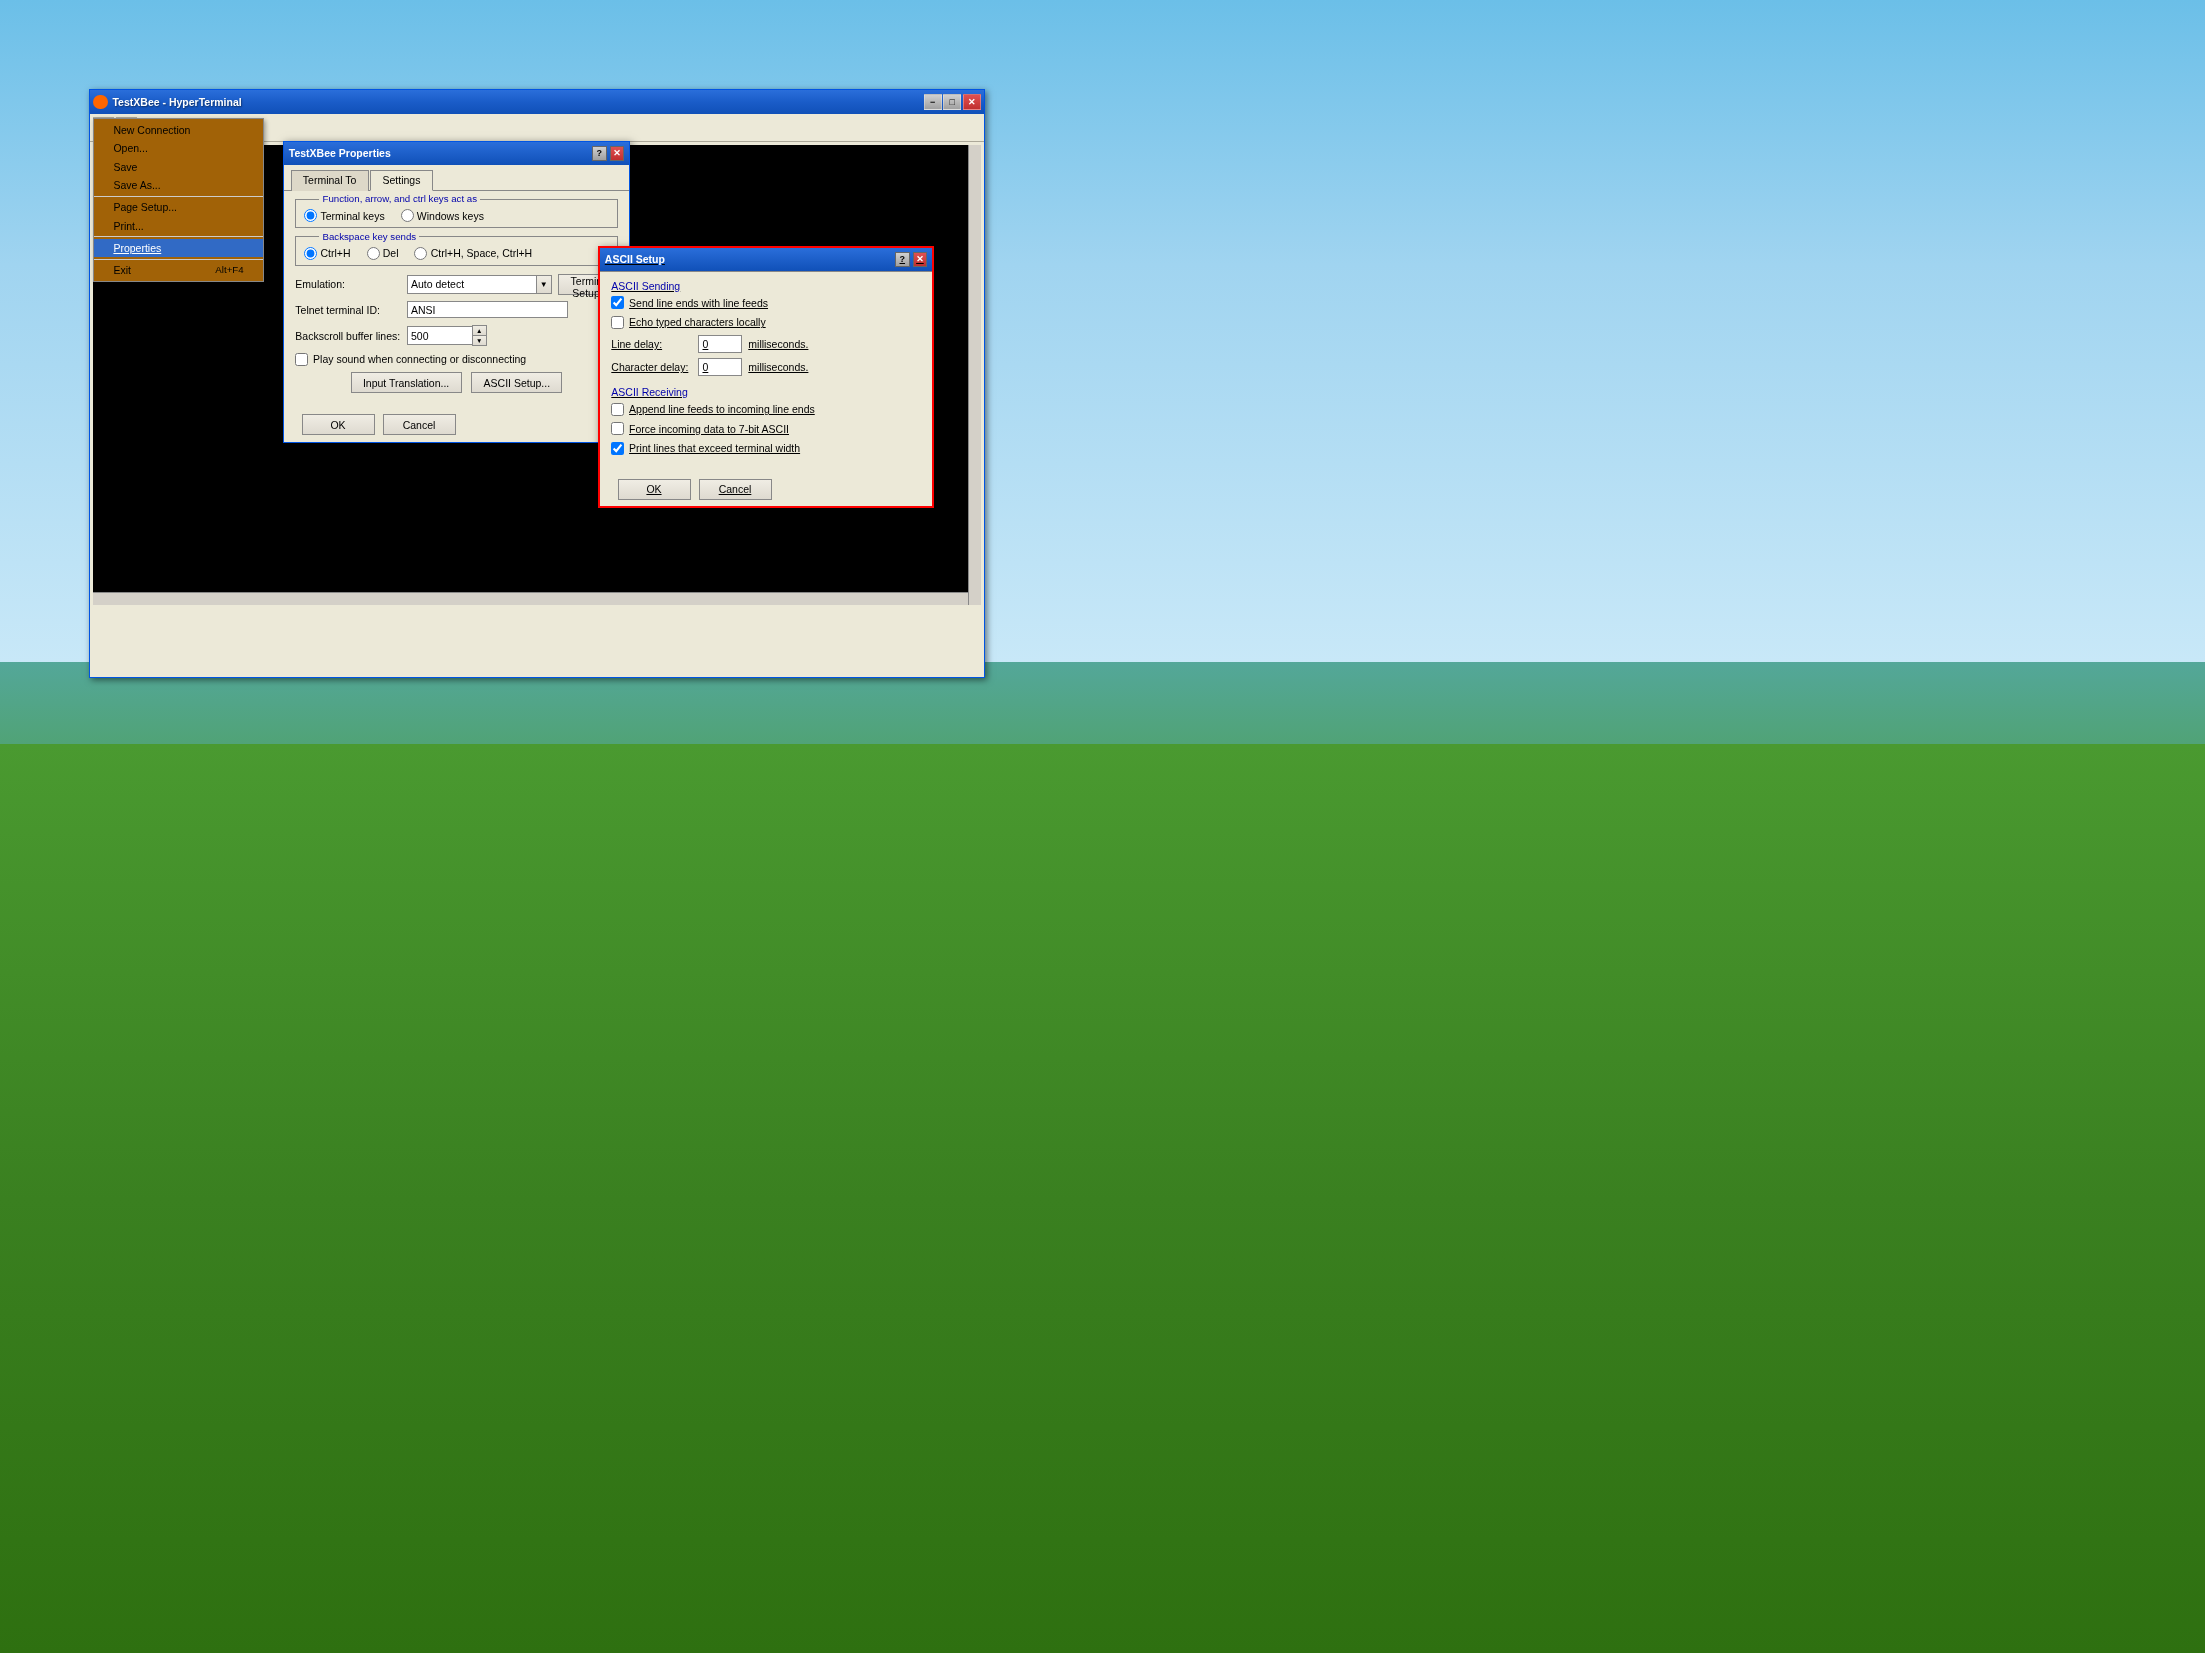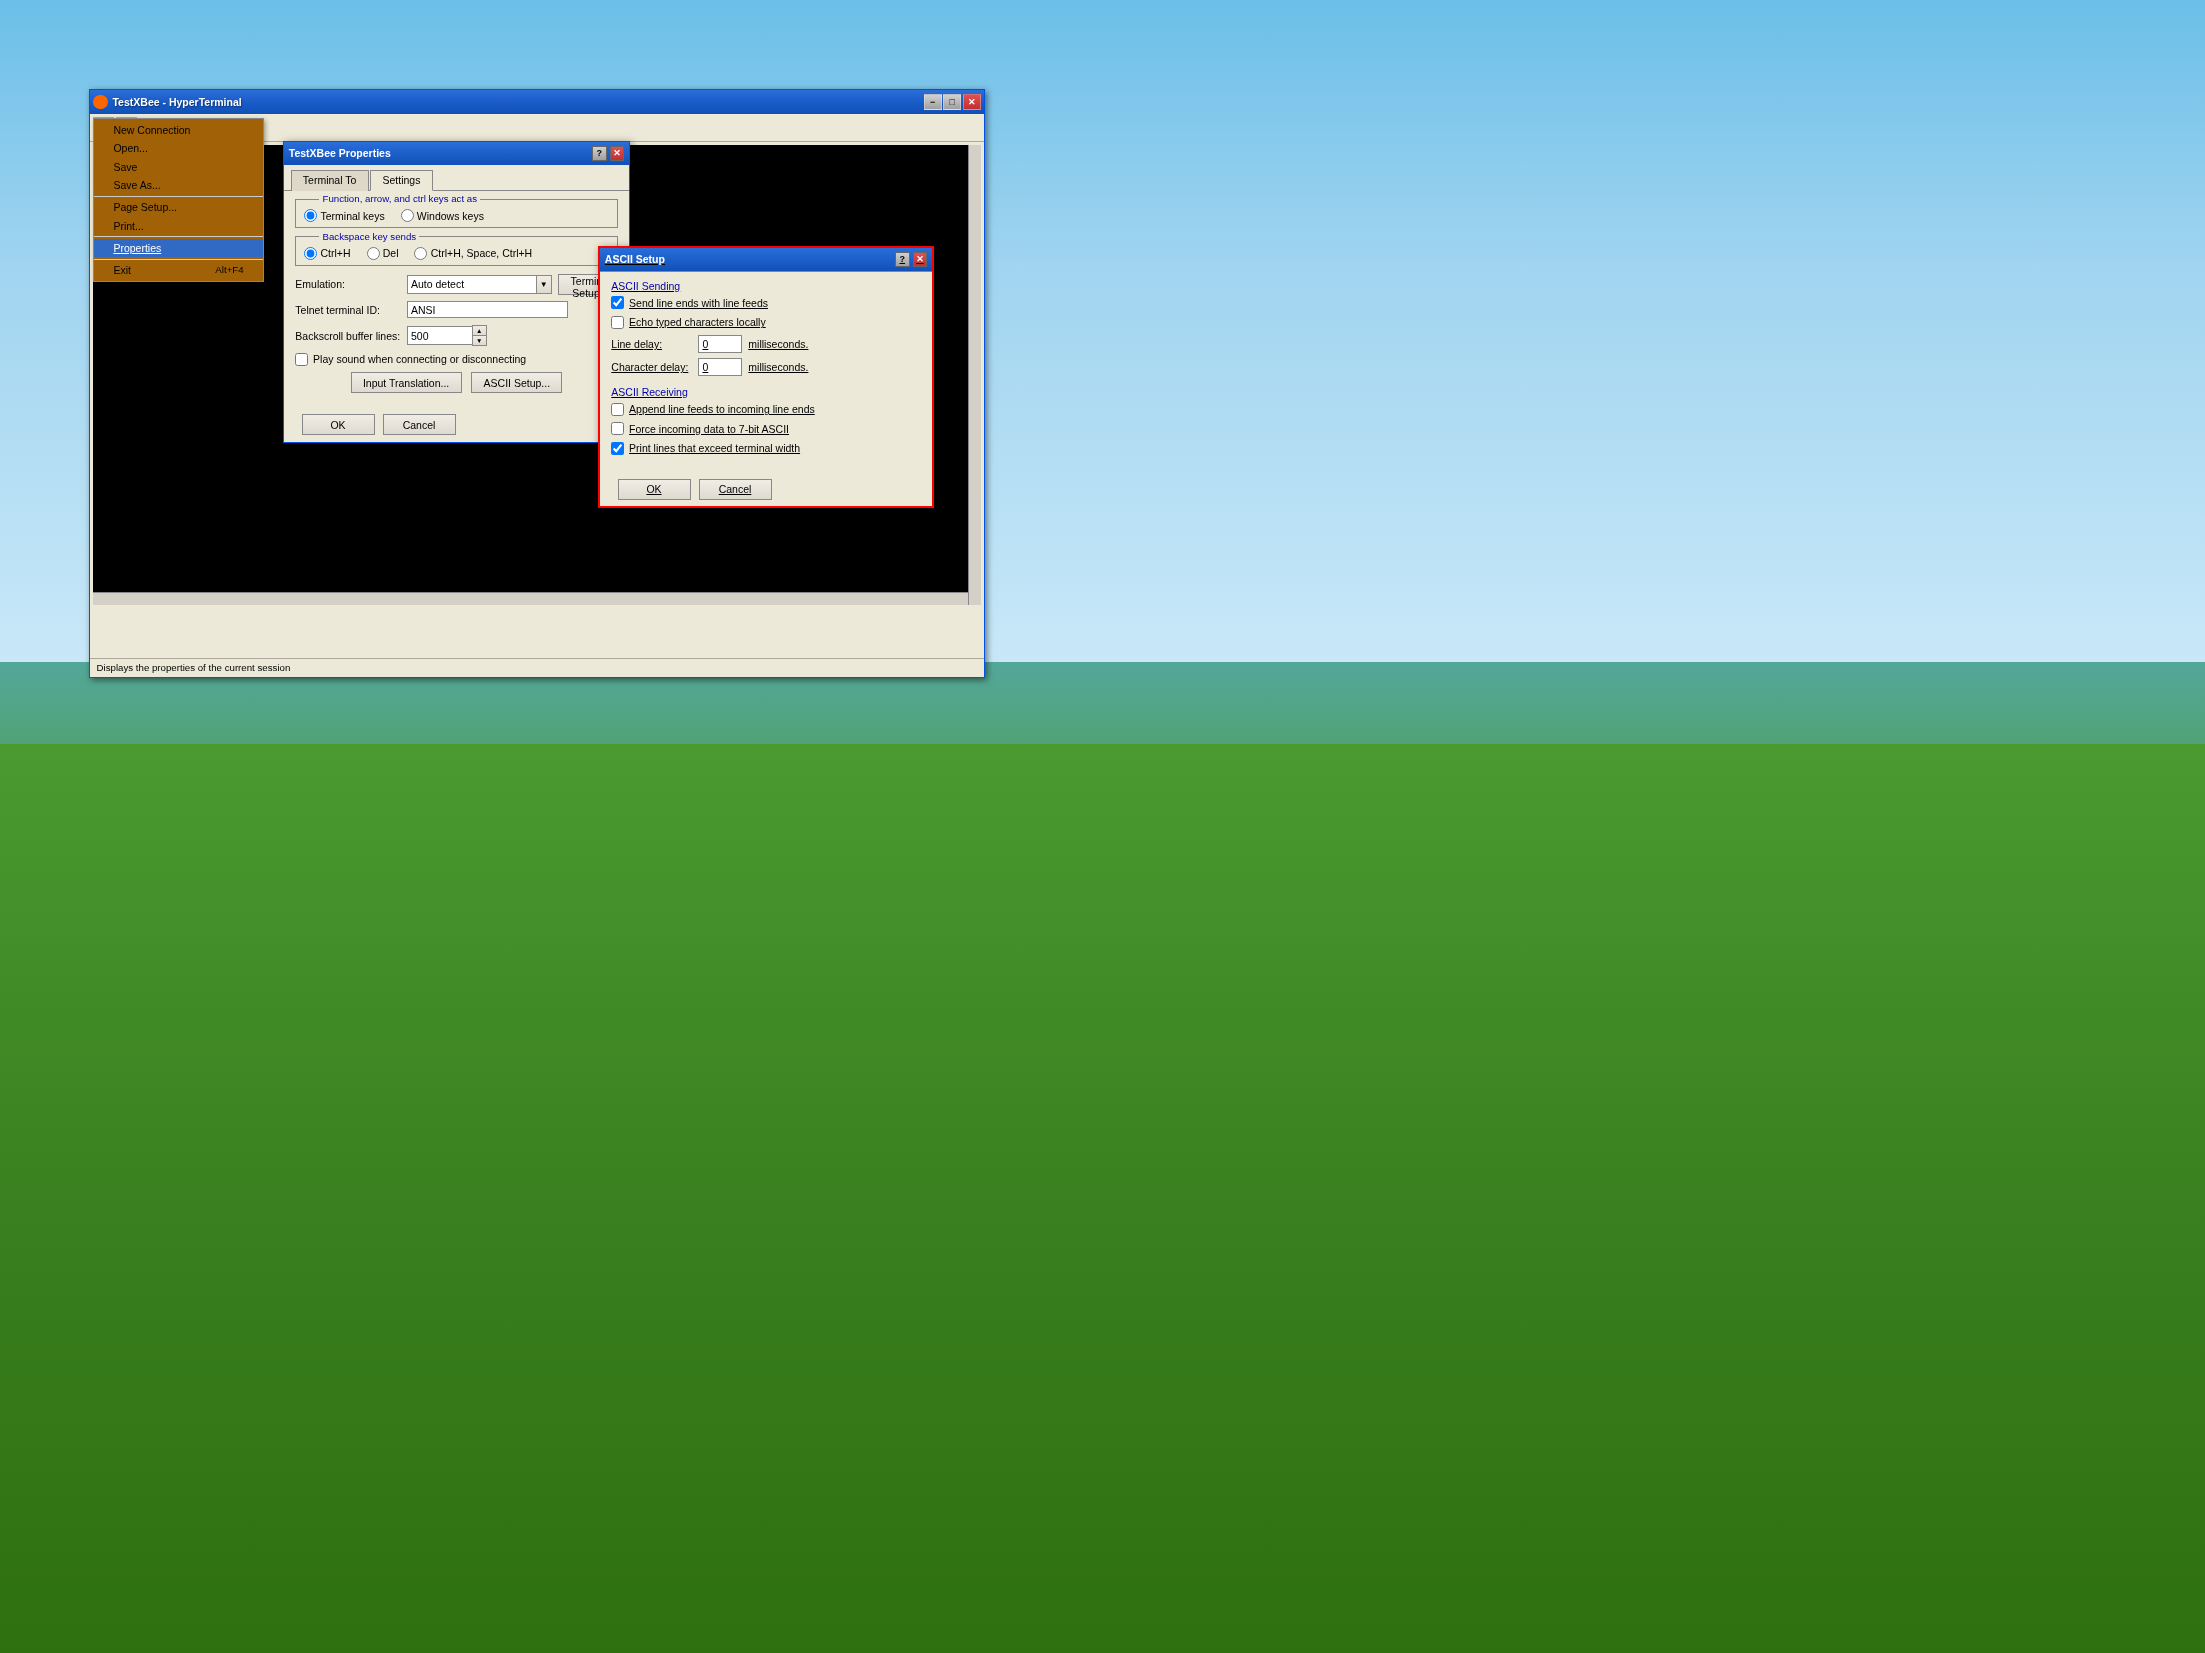--- a/index.html
+++ b/index.html
@@ -479,23 +479,20 @@
   <div class="toolbar">
     <div class="toolbar-btn">📁</div>
     <div class="toolbar-btn">📋</div>
   </div>
 
   <div style="margin: 3.2px; background: #000; height: 460px; position: relative;">
     <div class="scrollbar-v"></div>
     <div class="scrollbar-h"></div>
   </div>
 
-  <div class="status-bar">
-    <span>Displays the properties of the current session</span>
-  </div>
 </div>
 
 <div class="dropdown-menu">
   <div class="dd-item">New Connection</div>
   <div class="dd-item">Open...</div>
   <div class="dd-item">Save</div>
   <div class="dd-item">Save As...</div>
   <div class="dd-separator"></div>
   <div class="dd-item">Page Setup...</div>
   <div class="dd-item">Print...</div>

